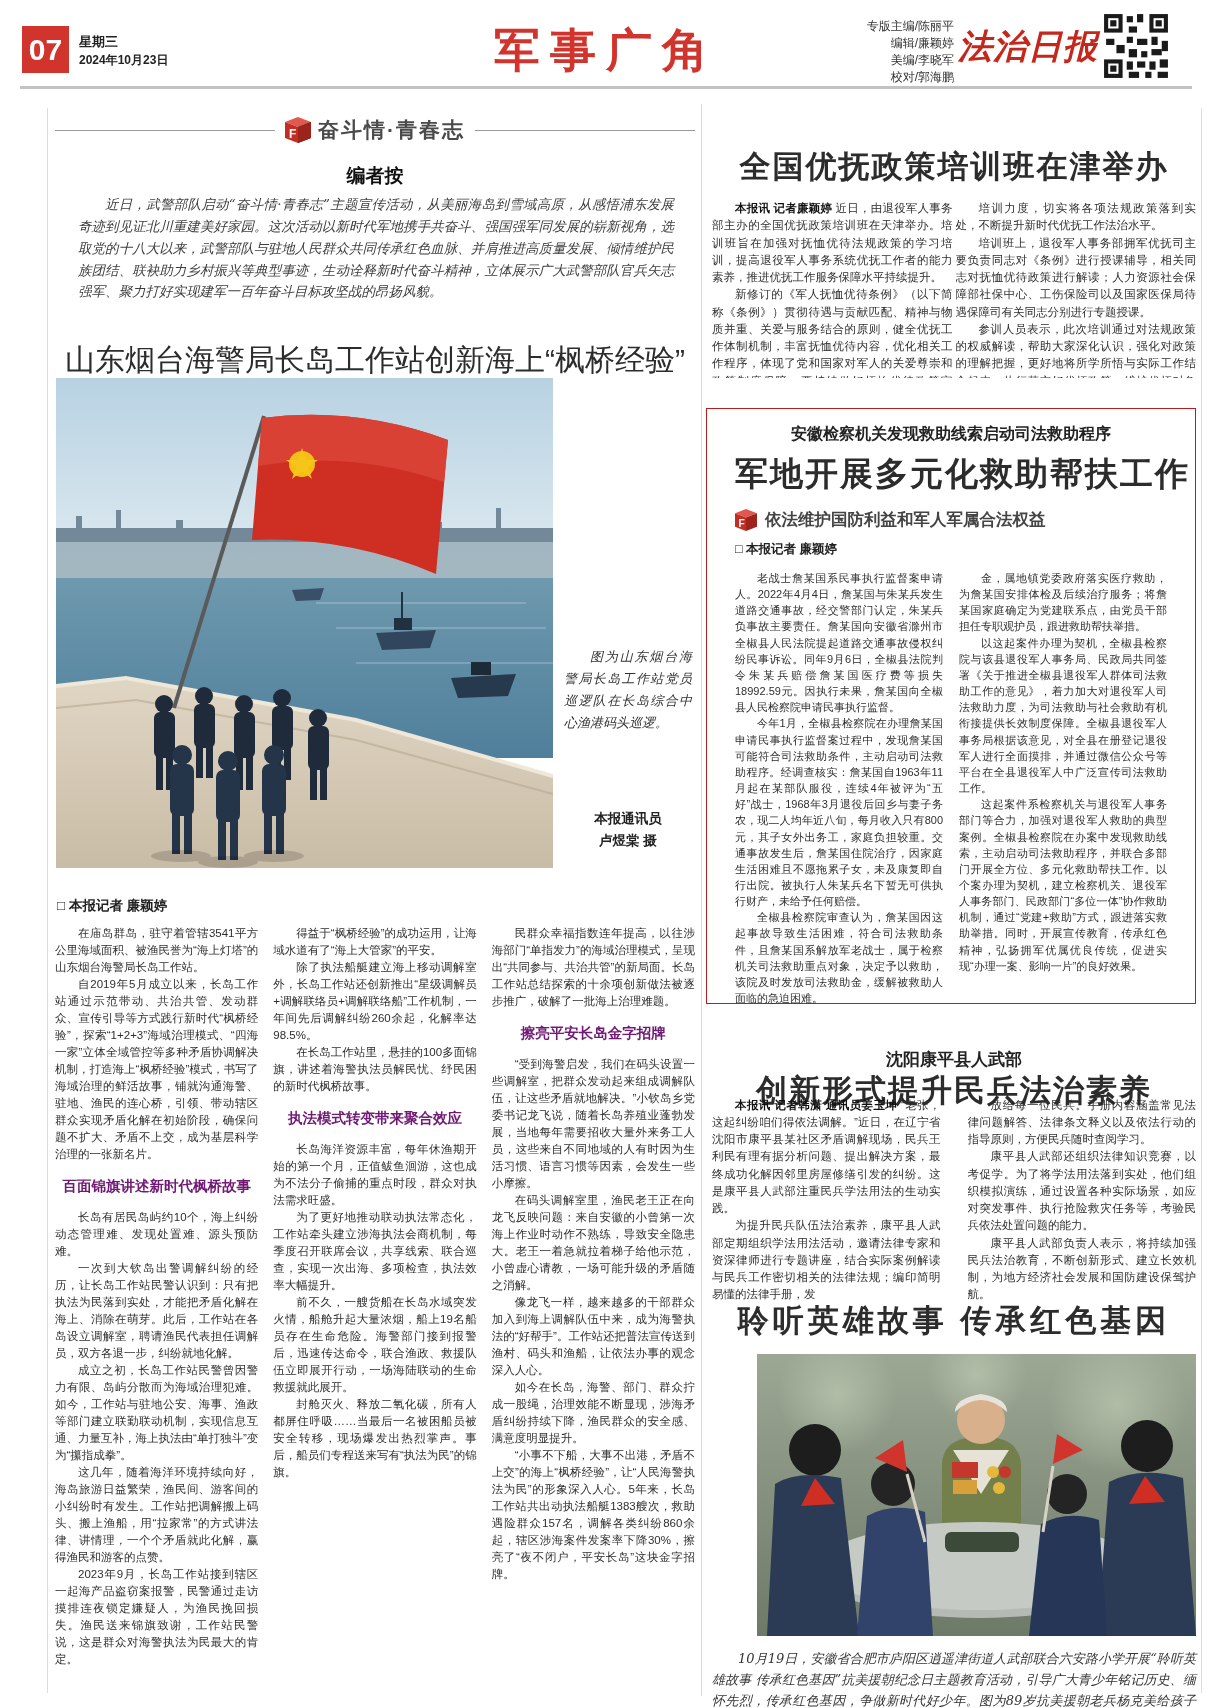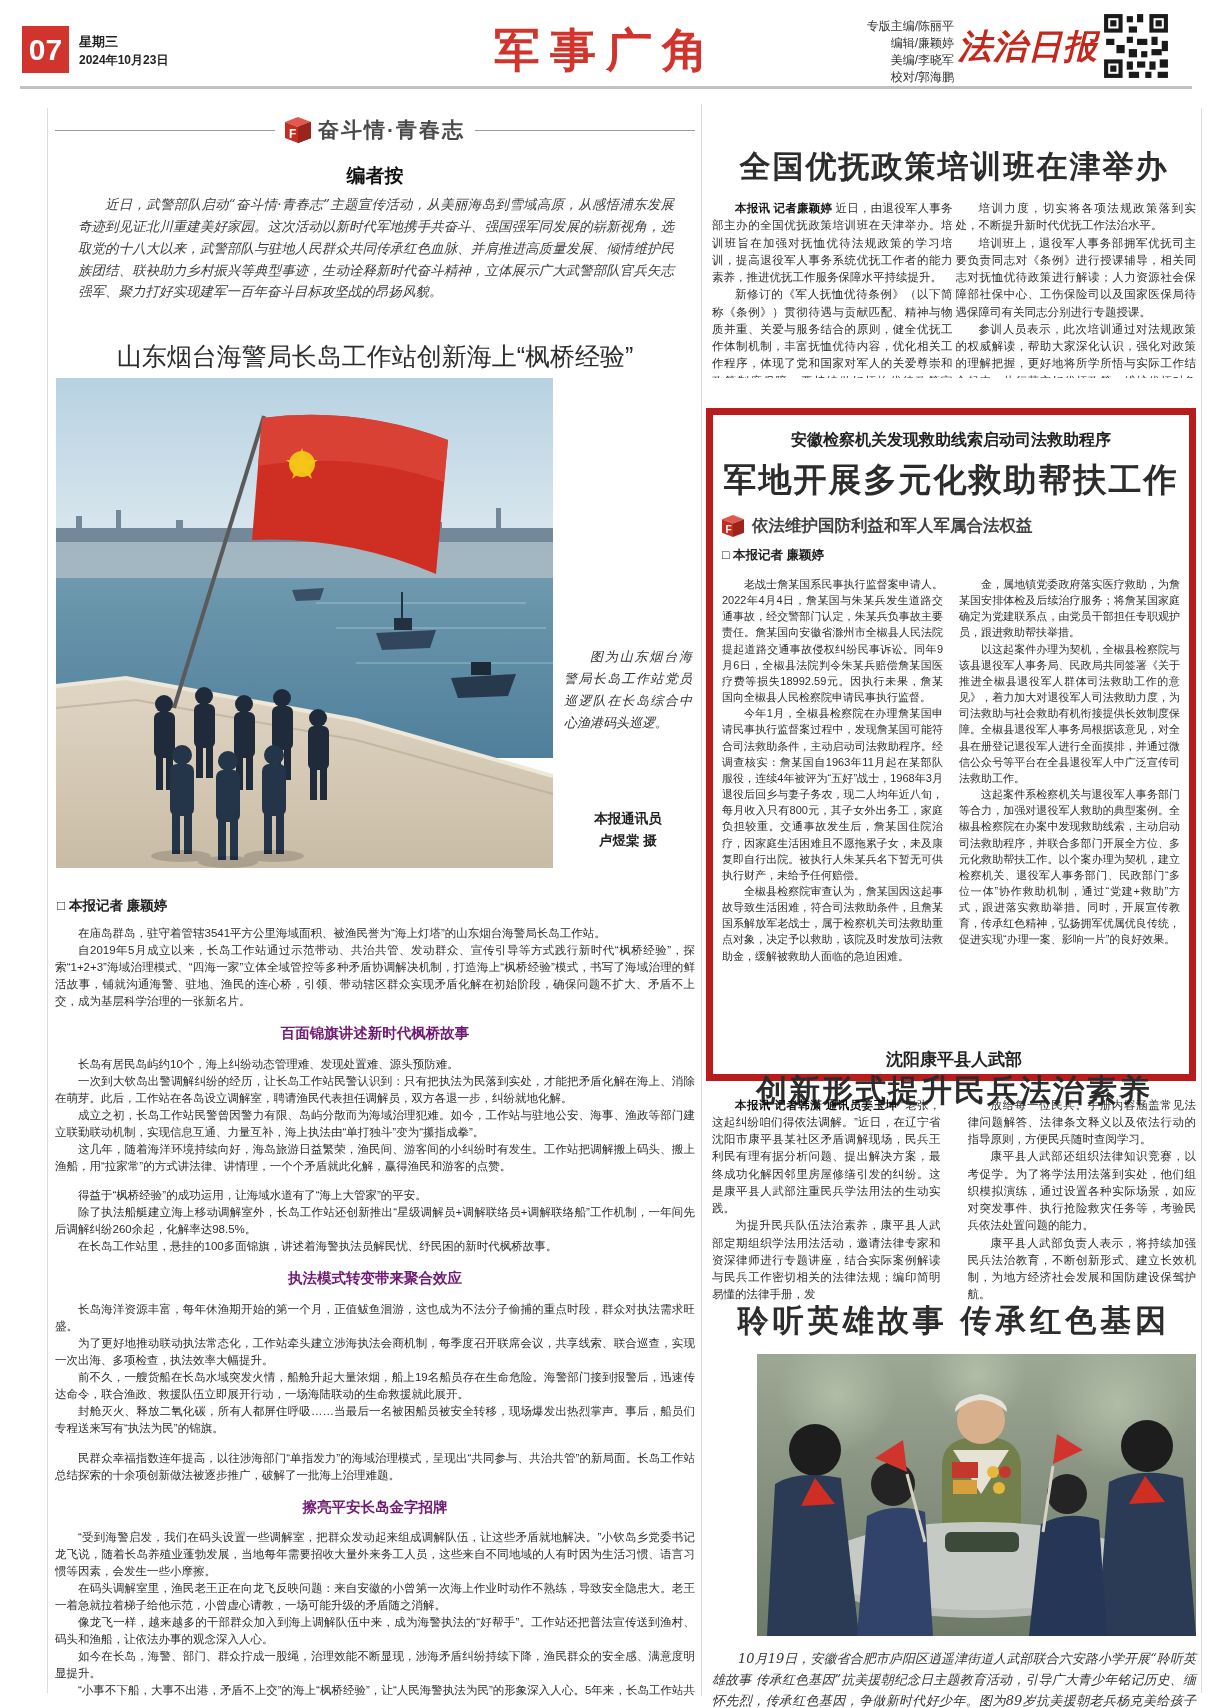--- a/index.html
+++ b/index.html
@@ -22,41 +22,41 @@
 
   
   .tagline{position:absolute;left:55px;top:116px;width:640px;display:flex;align-items:center;gap:10px;}
   .tagline .line{flex:1;height:1px;background:#9a9a9a;}
   .tagline .tag{display:flex;align-items:center;gap:7px;font-size:21px;font-weight:bold;color:#4a4a4a;letter-spacing:2px;}
   .ednote-title{position:absolute;left:55px;top:163px;width:640px;text-align:center;font-size:19px;font-weight:bold;color:#111;}
   .ednote{position:absolute;left:78px;top:194px;width:596px;font-family:"DejaVu Serif",serif;font-style:italic;
           font-size:13.5px;line-height:1.62;color:#3d3d3d;text-align:justify;text-indent:2em;}
   .headline{position:absolute;left:55px;top:266px;width:640px;text-align:center;font-size:52px;font-weight:bold;
             color:#2c2c2c;letter-spacing:13px;white-space:nowrap;}
-  .subtitle{position:absolute;left:55px;top:340px;width:640px;text-align:center;font-size:25px;color:#2c2c2c;}
+  .subtitle{position:absolute;left:55px;top:340px;width:640px;text-align:center;font-size:30px;color:#2c2c2c;}
   .photo-main{position:absolute;left:56px;top:378px;width:497px;height:490px;overflow:hidden;}
   .photo-caption{position:absolute;left:564px;top:646px;width:128px;font-family:"DejaVu Serif",serif;font-style:italic;
                  font-size:13px;line-height:1.7;color:#333;text-align:justify;text-indent:2em;}
   .photo-credit{position:absolute;left:564px;top:808px;width:128px;font-size:13.5px;font-weight:bold;color:#222;
                 text-align:center;line-height:1.6;}
   .byline-main{position:absolute;left:57px;top:897px;font-size:13.5px;font-weight:bold;color:#222;}
-  .columns{position:absolute;left:55px;top:925px;width:640px;height:772px;display:flex;gap:15px;flex-direction:column;}
+  .columns{position:absolute;left:55px;top:925px;width:640px;height:772px;display:flex;gap:15px;}
   .col{flex:1;overflow:hidden;font-size:11.5px;line-height:1.48;text-align:justify;color:#2e2e2e;}
   .para{margin:0;text-indent:2em;}
   .para b{color:#111;}
   .subhead{margin:13px 0 11px;text-align:center;font-size:14.5px;color:#701a75;font-weight:bold;}
 
   
   .rt-headline{position:absolute;left:712px;top:146px;width:484px;text-align:center;font-size:31px;font-weight:bold;
                letter-spacing:2px;color:#2c2c2c;}
   .rt-cols{position:absolute;left:712px;top:200px;width:484px;height:178px;display:flex;gap:3px;}
   .rt-cols .col,.ml-cols .col{font-size:11.5px;line-height:1.5;}
 
-  .redbox{position:absolute;left:706px;top:408px;width:490px;height:673px;border:7px solid #b91c1c;
-          box-sizing:border-box;padding:12px 9px 10px;background:#fff;}
+  .redbox{position:absolute;left:706px;top:408px;width:490px;height:596px;border:1px solid #b91c1c;
+          box-sizing:border-box;padding:12px 28px 10px;background:#fff;}
   .rb-kicker{text-align:center;font-size:16px;font-weight:bold;color:#222;margin:3px 0 7px;}
   .rb-headline{text-align:center;font-size:33px;font-weight:bold;color:#2c2c2c;letter-spacing:2px;margin:0 0 12px;white-space:nowrap;}
   .rb-tagrow{display:flex;align-items:center;gap:8px;font-size:16.5px;font-weight:bold;color:#444;margin:0 0 10px;}
   .rb-byline{font-size:12.5px;font-weight:bold;color:#222;margin:0 0 12px;}
   .rb-cols{display:flex;gap:16px;height:436px;overflow:hidden;}
   .rb-cols .col{font-size:11px;line-height:1.47;}
 
   .ml-kicker{position:absolute;left:712px;top:1048px;width:484px;text-align:center;font-size:17px;font-weight:bold;color:#222;}
   .ml-headline{position:absolute;left:712px;top:1070px;width:484px;text-align:center;font-size:31px;font-weight:bold;
                letter-spacing:2px;color:#2c2c2c;}

